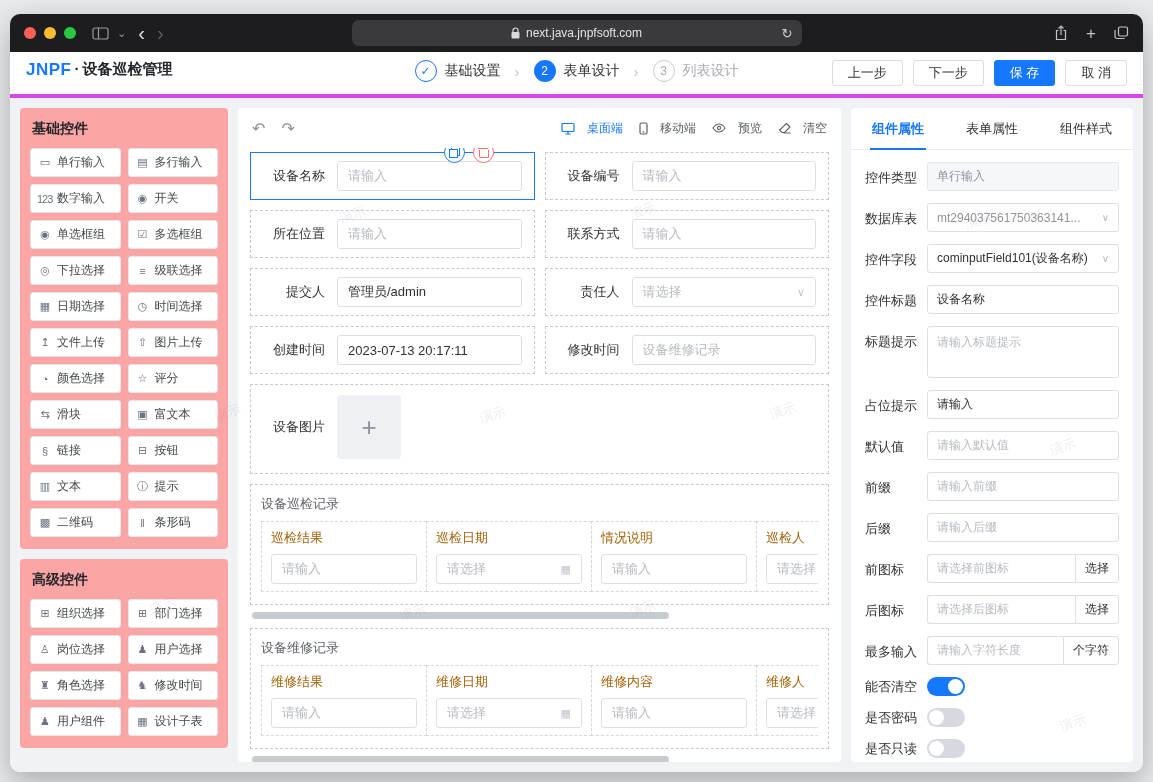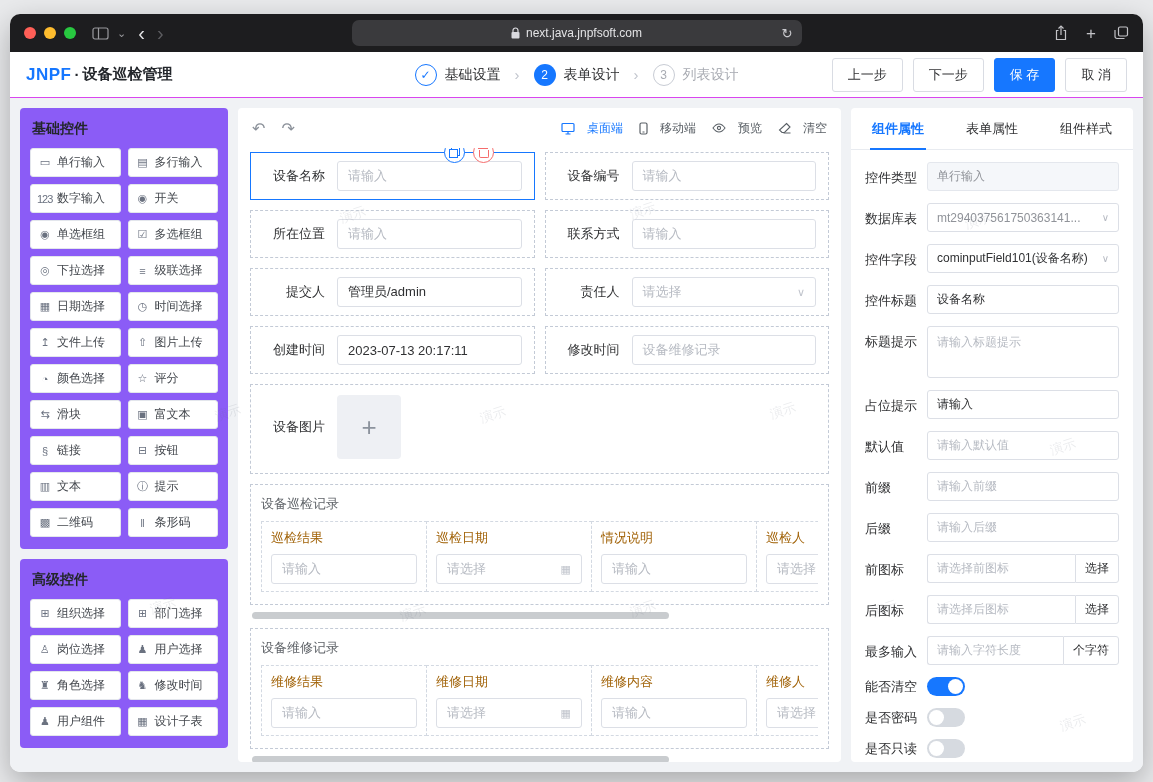--- a/index.html
+++ b/index.html
@@ -13,39 +13,39 @@
 .nav-icons{display:flex;align-items:center;gap:12px;color:#9a9a9e}
 .nav-icons .chev{font-size:11px;margin-left:-4px}
 .nav-icons .back{color:#e4e4e6;font-size:20px;line-height:1;cursor:pointer}
 .nav-icons .fwd{color:#5c5c60;font-size:20px;line-height:1;cursor:pointer}
 .url-pill{position:absolute;left:50%;transform:translateX(-50%);width:450px;height:26px;background:#3a3a3d;border-radius:7px;display:flex;align-items:center;justify-content:center;gap:6px;color:#e3e3e5;font-size:12px;cursor:text}
 .url-pill .reload{position:absolute;right:9px;color:#c9c9cd;font-size:13px;cursor:pointer}
 .right-icons{margin-left:auto;display:flex;gap:18px;color:#c3c3c7;align-items:center}
 .right-icons .plus{font-size:17px;line-height:1;cursor:pointer}
 
 .app{flex:1;display:flex;flex-direction:column;background:#f0f2f5;min-height:0}
-.app-header{height:46px;background:#fff;border-bottom:1px solid #d946ef;display:flex;align-items:center;padding:0 16px;position:relative;flex:none}
+.app-header{height:46px;background:#fff;border-bottom:4px solid #d946ef;display:flex;align-items:flex-start;padding:8px 16px;position:relative;flex:none}
 .logo{font-size:17px;font-weight:700;color:#1677ff;letter-spacing:.5px}
 .logo-sep{color:#23262b;font-size:15px;font-weight:700;margin:0 3px}
 .logo-title{font-size:15px;color:#23262b;font-weight:700}
 .steps{position:absolute;left:50%;transform:translateX(-50%);display:flex;align-items:center;gap:14px}
 .step{display:flex;align-items:center;gap:8px;font-size:14px;color:#303133;cursor:pointer}
 .step-circle{width:22px;height:22px;border-radius:50%;display:flex;align-items:center;justify-content:center;font-size:12px;flex:none}
 .step.done .step-circle{border:1px solid #1677ff;color:#1677ff}
 .step.active .step-circle{background:#1677ff;color:#fff}
 .step.todo .step-circle{border:1px solid #c8ccd4;color:#a8abb2}
 .step.todo .step-label{color:#a8abb2}
 .step-sep{color:#c0c4cc;font-size:15px}
 .header-actions{margin-left:auto;display:flex;gap:10px}
-.btn{height:34px;padding:0 15px;border:1px solid #d9dce3;border-radius:3px;background:#fff;font-size:13px;color:#303133;display:flex;align-items:center;cursor:pointer;font-family:inherit;white-space:nowrap}
+.btn{height:26px;padding:0 15px;border:1px solid #d9dce3;border-radius:3px;background:#fff;font-size:13px;color:#303133;display:flex;align-items:center;cursor:pointer;font-family:inherit;white-space:nowrap}
 .btn.primary{background:#1677ff;border-color:#1677ff;color:#fff}
 
 .main{flex:1;display:flex;gap:10px;padding:10px;min-height:0}
 .left-col{width:208px;flex:none;display:flex;flex-direction:column;gap:10px}
-.panel{background:#8b5cf6;border-radius:4px;padding:10px 10px 12px}
+.panel{background:#fca5a5;border-radius:4px;padding:10px 10px 12px}
 .panel-title{font-size:14px;font-weight:700;color:#23262b;padding:2px 2px 10px}
 .chip-grid{display:grid;grid-template-columns:1fr 1fr;gap:7px}
 .chip{height:29px;border:1px solid #e3e6ec;border-radius:3px;background:#fff;display:flex;align-items:center;padding:0 6px;gap:5px;font-size:12px;color:#43474d;cursor:grab;overflow:hidden;white-space:nowrap}
 .chip-ic{color:#6b7280;font-size:11px;width:15px;text-align:center;flex:none;letter-spacing:-1px}
 
 .canvas{flex:1;background:#fff;border-radius:4px;display:flex;flex-direction:column;min-width:0;position:relative;overflow:hidden}
 .canvas-toolbar{height:40px;display:flex;align-items:center;padding:0 14px;flex:none}
 .undo-redo{display:flex;gap:16px;color:#8a9099;font-size:16px}
 .undo-redo span{cursor:pointer}
 .modes{margin-left:auto;display:flex;gap:16px;font-size:12px;color:#5a6066;align-items:center}

